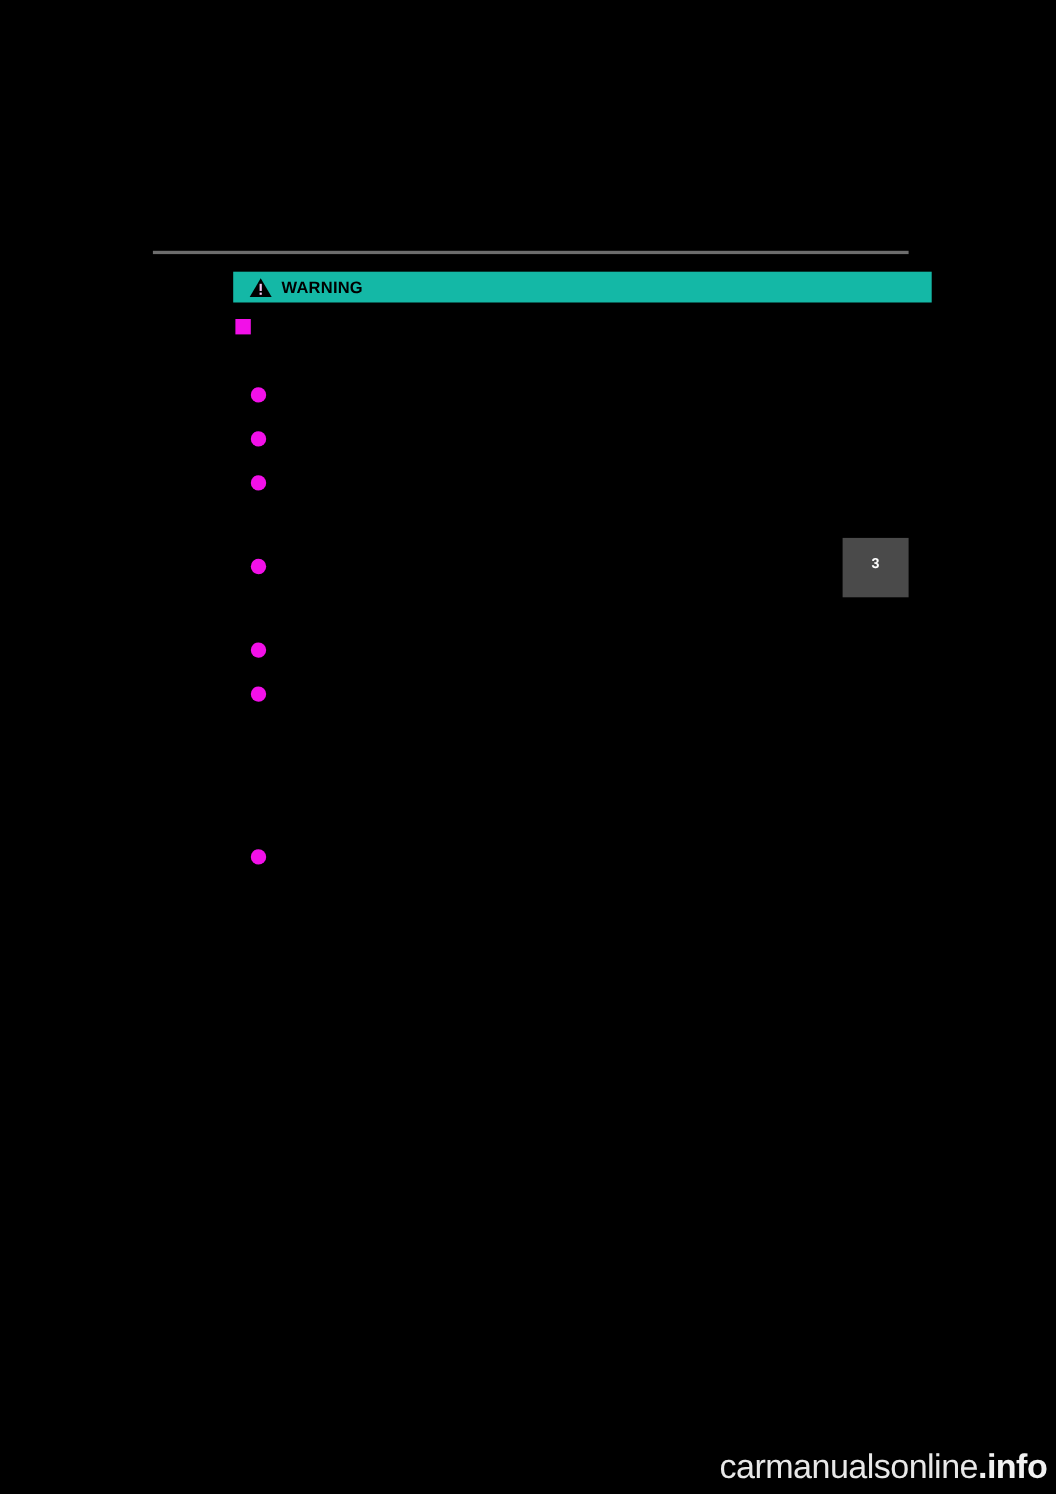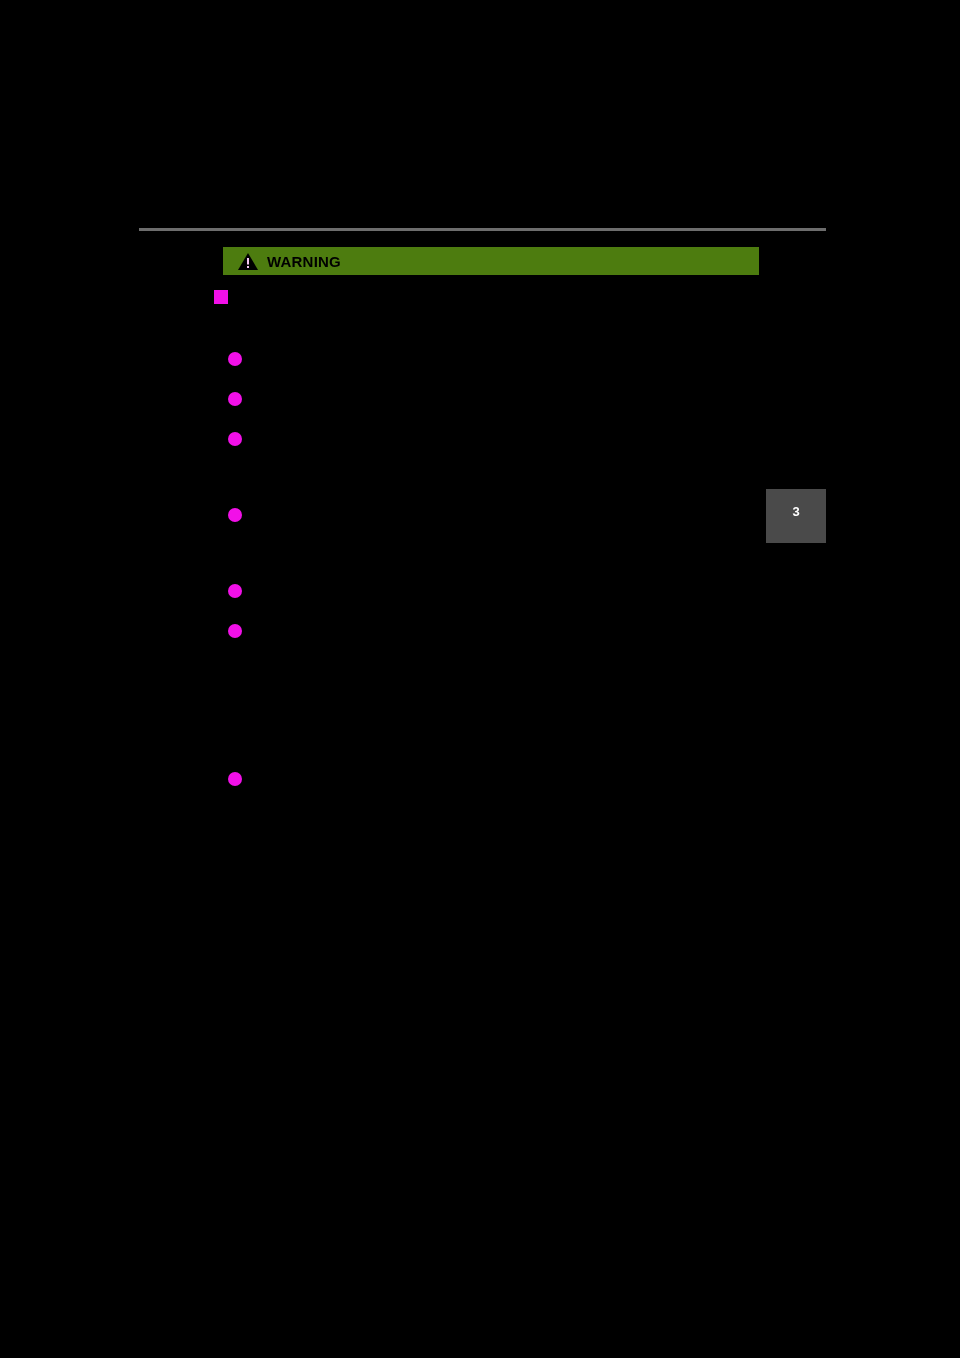--- a/index.html
+++ b/index.html
@@ -31,25 +31,25 @@
     left: 139px;
     top: 228px;
     width: 687px;
     height: 3px;
     background: #6d6d6d;
   }
 
   
   .warning-banner {
     position: absolute;
-    left: 223px;
+    left: 212px;
     top: 247px;
-    width: 536px;
+    width: 635px;
     height: 28px;
-    background: #4d7c0f;
+    background: #14b8a6;
     display: flex;
     align-items: center;
     box-sizing: border-box;
     padding-left: 14px;
   }
   .warning-triangle {
     width: 22px;
     height: 19px;
     position: relative;
     margin-right: 8px;
@@ -174,14 +174,17 @@
   <div class="bullet" style="left:228px; top:624px;"></div>
   <div class="bullet-text" style="left:250px; top:620px;"></div>
 
   <div class="bullet" style="left:228px; top:772px;"></div>
   <div class="bullet-text" style="left:250px; top:768px;"></div>
 
   <div class="chapter-tab">
     <span>3</span>
   </div>
 
+  <div class="watermark">
+    <span class="wm-bold">carmanualsonline</span><span class="wm-info">.info</span>
+  </div>
 
 </div>
 
 </body></html>

